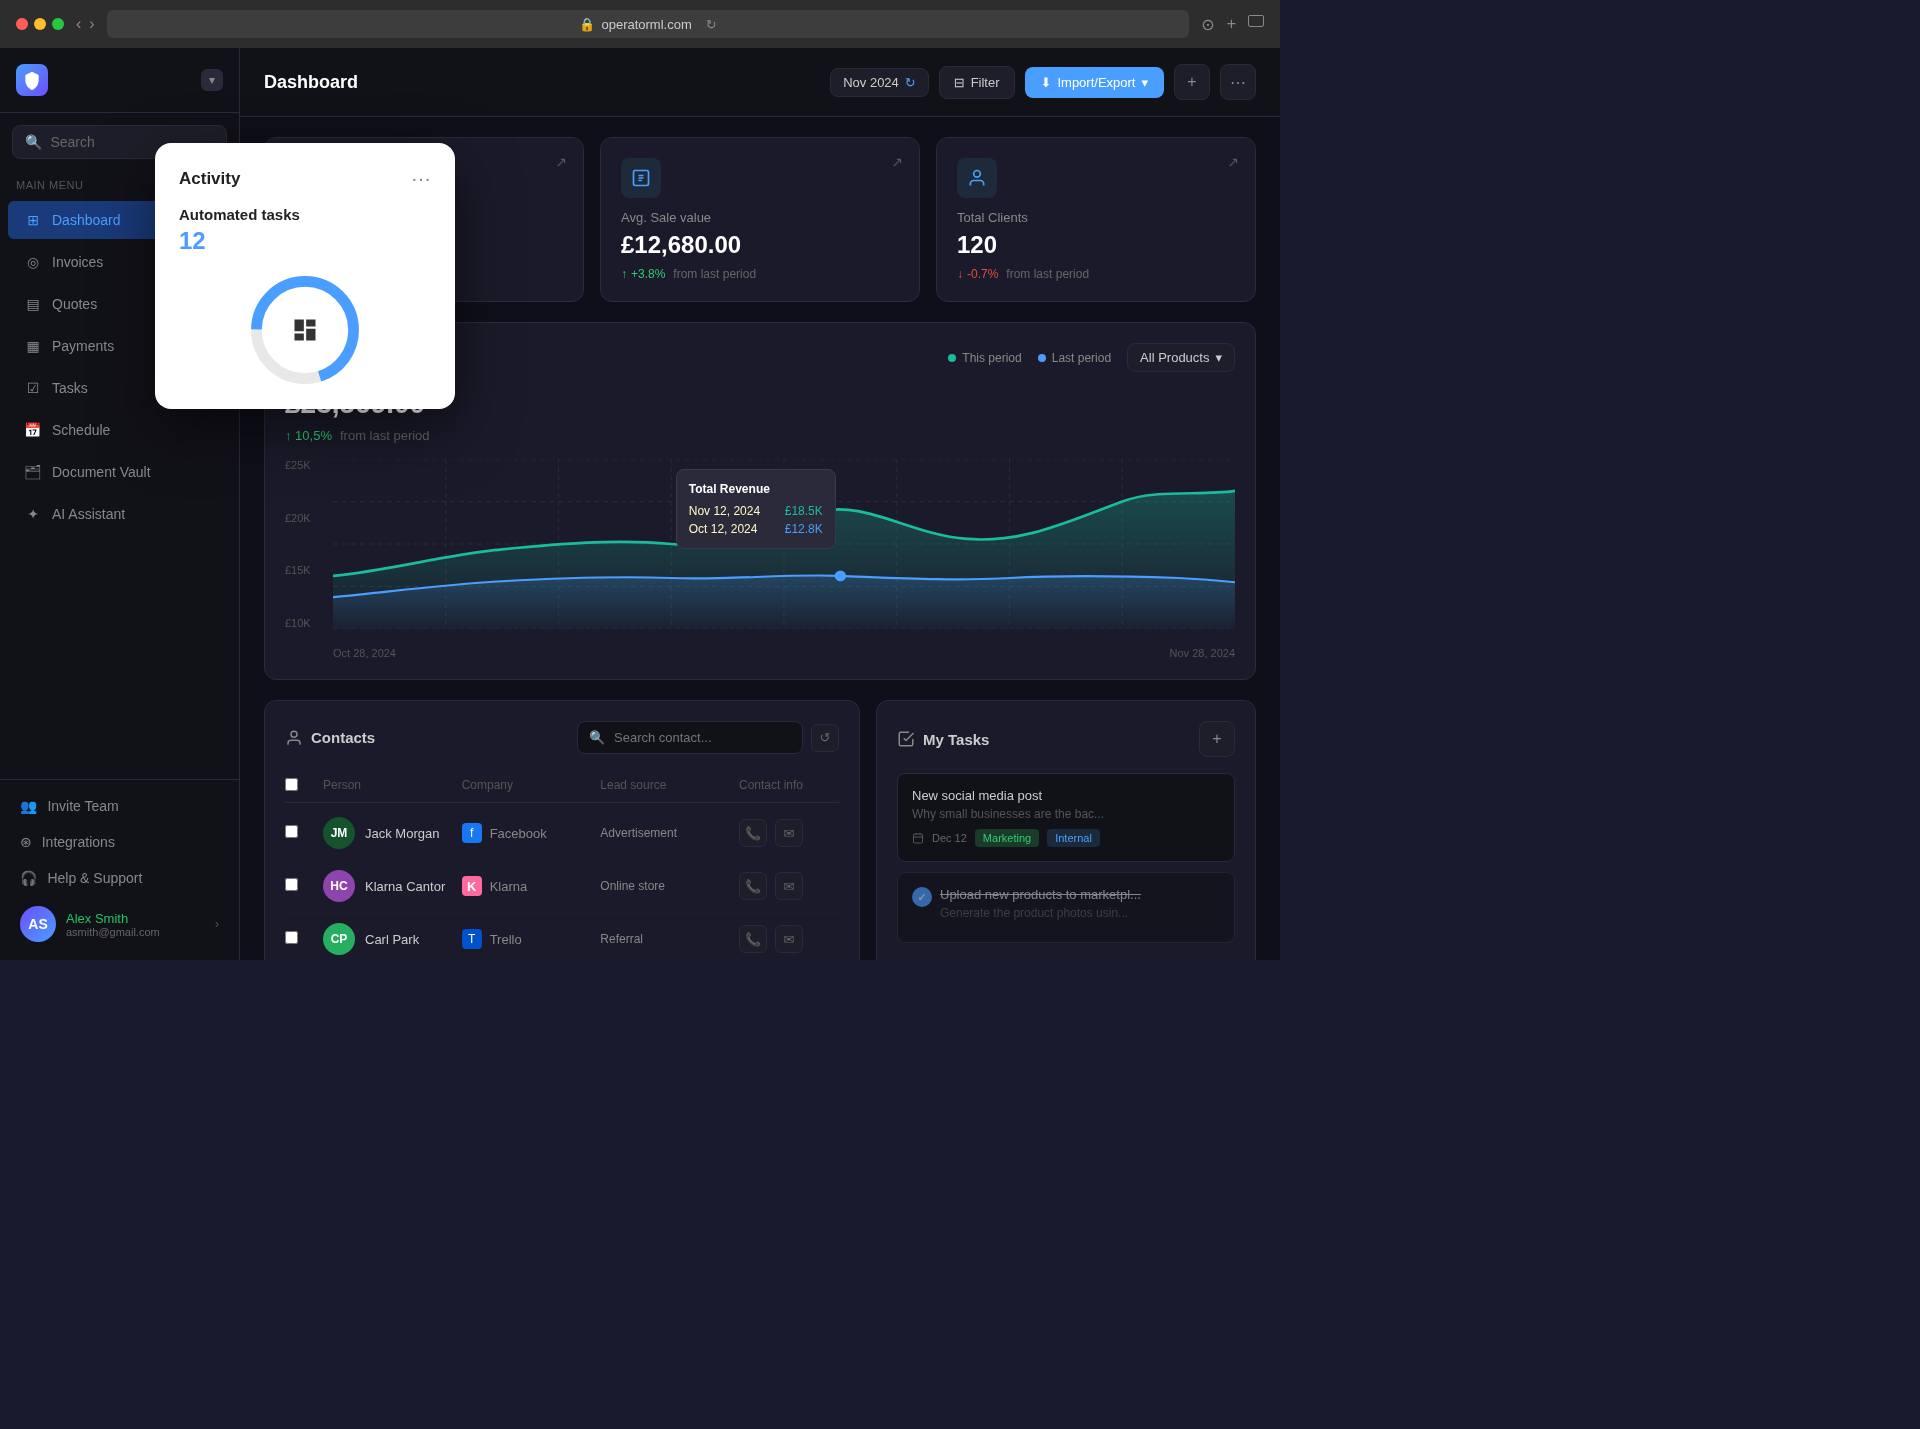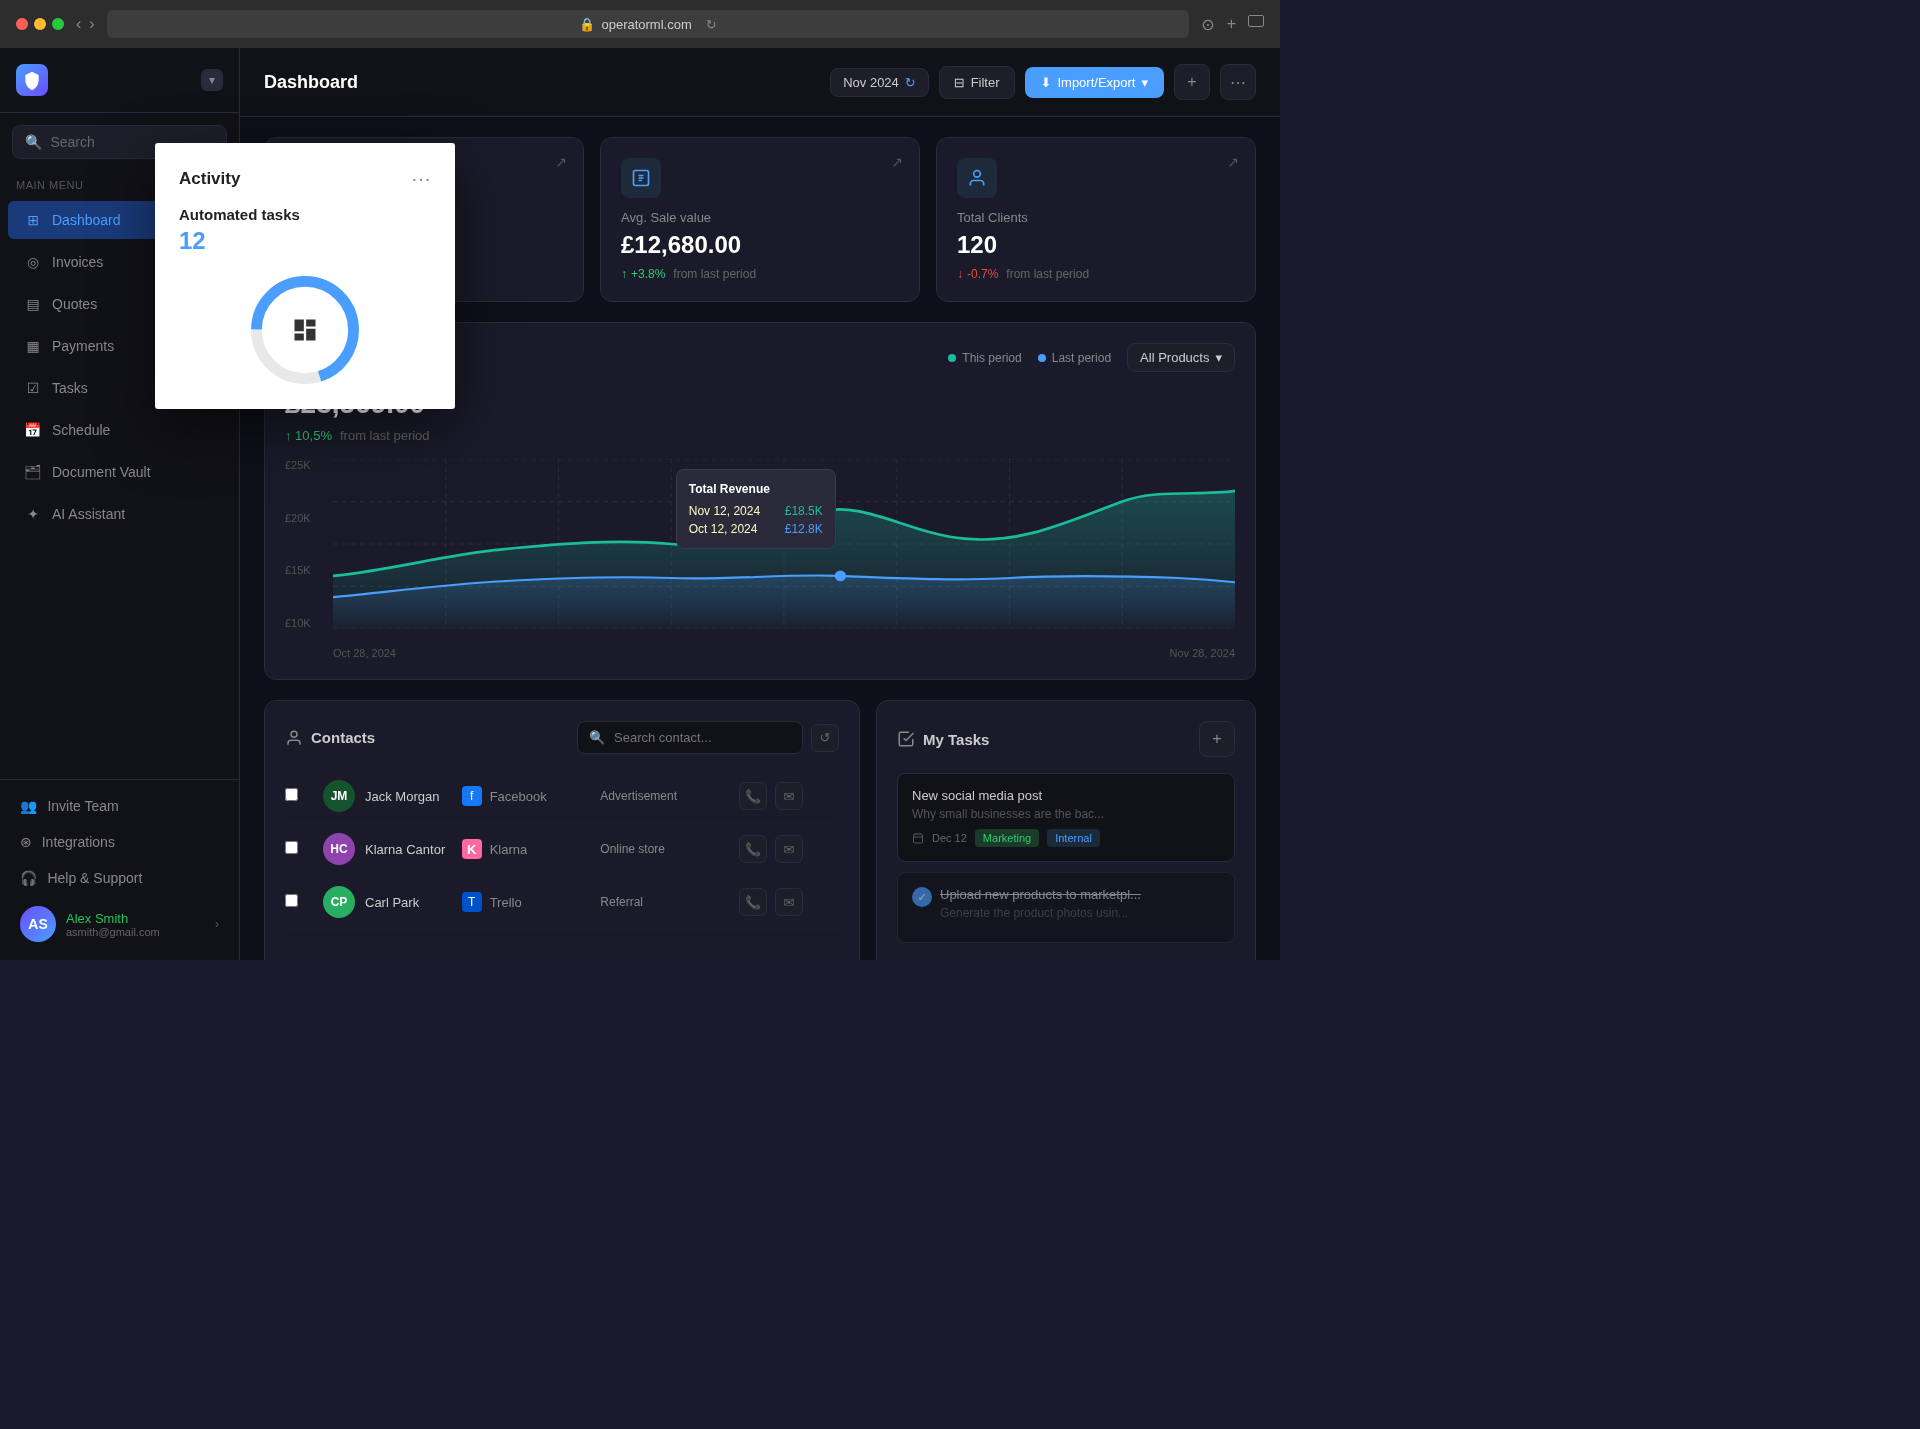--- a/index.html
+++ b/index.html
@@ -126,21 +126,21 @@
     .task-desc { font-size: 12px; color: #555; margin-bottom: 8px; overflow: hidden; text-overflow: ellipsis; white-space: nowrap; }
     .task-meta { display: flex; align-items: center; gap: 8px; }
     .task-date { display: flex; align-items: center; gap: 4px; font-size: 11px; color: #666; }
     .tag { padding: 3px 8px; border-radius: 4px; font-size: 11px; font-weight: 500; }
     .tag-marketing { background: #1a3a2a; color: #2ecc71; }
     .tag-internal { background: #1a2a3a; color: #4a9eff; }
     .task-completed { opacity: 0.6; }
     .task-completed .task-title { text-decoration: line-through; }
 
     
-    .activity-card { position: absolute; top: 95px; left: 155px; width: 300px; background: #fff; border-radius: 3px; padding: 24px; box-shadow: 0 20px 60px rgba(0,0,0,0.5); z-index: 100; color: #111; }
+    .activity-card { position: absolute; top: 95px; left: 155px; width: 300px; background: #fff; border-radius: 16px; padding: 24px; box-shadow: 0 20px 60px rgba(0,0,0,0.5); z-index: 100; color: #111; }
     .activity-header { display: flex; align-items: center; justify-content: space-between; margin-bottom: 16px; }
     .activity-title { font-size: 17px; font-weight: 600; color: #222; }
     .more-btn { background: none; border: none; color: #888; font-size: 20px; cursor: pointer; }
     .automated-label { font-size: 15px; font-weight: 700; color: #222; margin-bottom: 4px; }
     .automated-count { font-size: 24px; font-weight: 800; color: #4a9eff; margin-bottom: 20px; }
     .donut-container { display: flex; align-items: center; justify-content: center; margin-top: 12px; }
 
     
     .check-circle { width: 20px; height: 20px; border-radius: 50%; background: #4a9eff; display: flex; align-items: center; justify-content: center; color: white; font-size: 11px; flex-shrink: 0; }
 
@@ -442,20 +442,29 @@
             <div style="display:flex;align-items:center;gap:8px;">
               <div class="contact-search">
                 <span style="color:#555;">🔍</span>
                 <input type="text" placeholder="Search contact..." style="">
               </div>
               <div class="action-btn">↺</div>
             </div>
           </div>
 
           <div class="table">
+            <div class="table-header">
+              <div>
+                <input type="checkbox" style="accent-color: rgb(74, 158, 255);">
+              </div>
+              <div>Person</div>
+              <div>Company</div>
+              <div>Lead source</div>
+              <div>Contact info</div>
+            </div>
 
             <div class="table-row">
               <div>
                 <input type="checkbox" style="accent-color: rgb(74, 158, 255);">
               </div>
               <div class="person-cell">
                 <div class="person-avatar" style="background:#14532d;">JM</div>
                 <span class="person-name">Jack Morgan</span>
               </div>
               <div class="company-cell">

